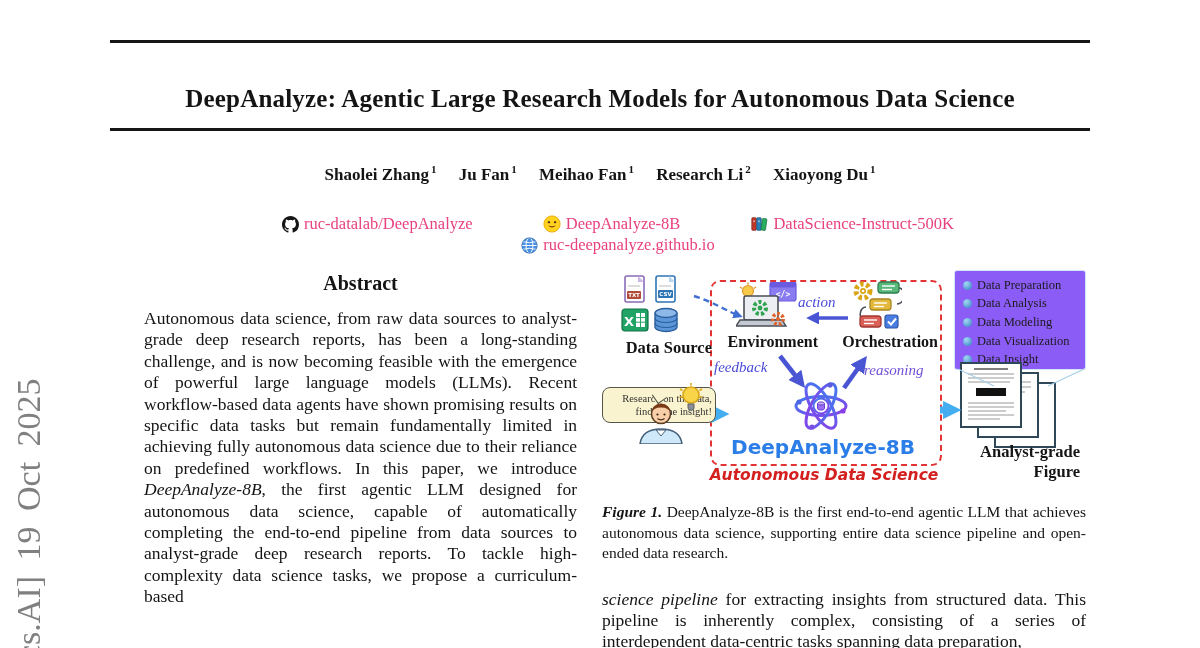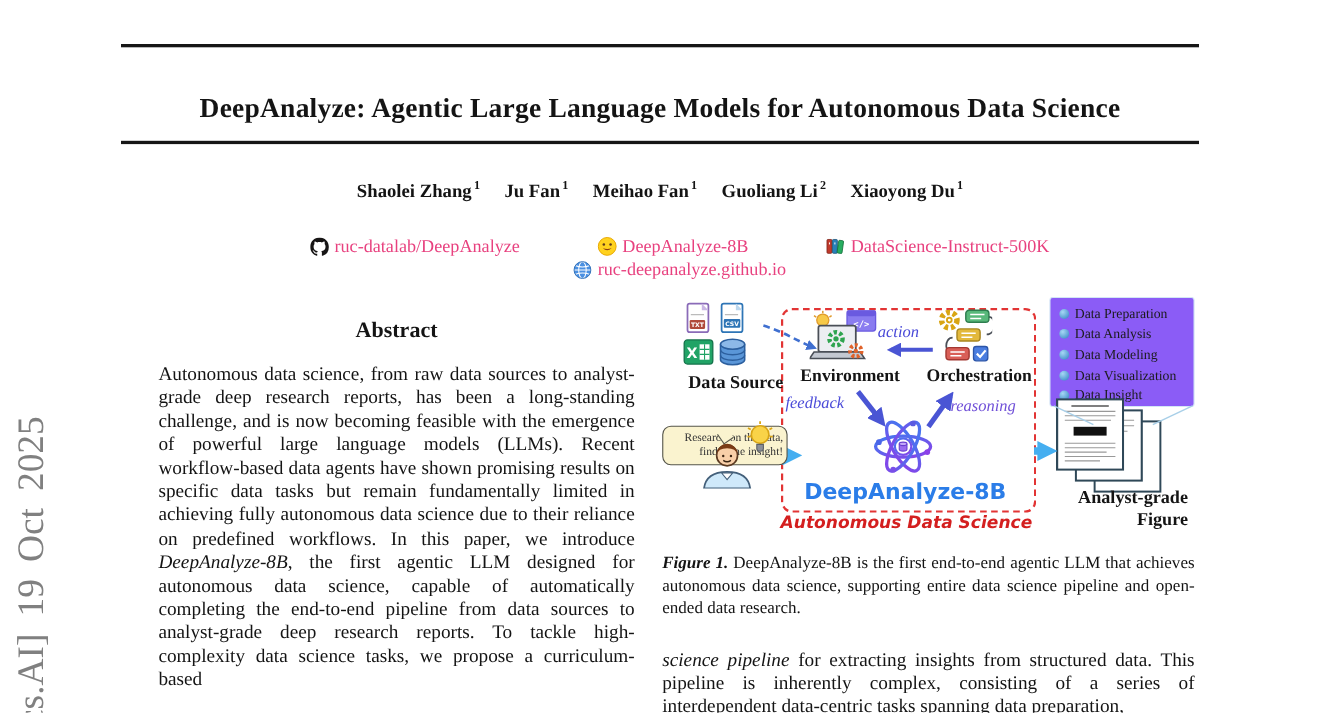--- a/index.html
+++ b/index.html
@@ -23,21 +23,21 @@
   .link svg{display:block;}
 
   
   .arxiv-banner{position:absolute;left:10px;top:660px;width:340px;height:42px;
     transform:rotate(-90deg);transform-origin:0 0;
     font-family:"Liberation Serif",serif;font-size:34px;color:#808080;
     white-space:nowrap;word-spacing:7px;}
 
   
   .col-left{position:absolute;left:144px;top:272px;width:433px;}
-  .abstract-h{margin:17px;text-align:center;font-size:20px;font-weight:bold;}
+  .abstract-h{margin:0;text-align:center;font-size:20px;font-weight:bold;}
   .abstract-p{margin:13px 0 0;font-size:17.5px;line-height:21.4px;text-align:justify;}
   .col-right{position:absolute;left:602px;top:262px;width:484px;}
   .caption{margin:10px 0 0;font-size:15.5px;line-height:20.5px;text-align:justify;}
   .caption .figno{font-style:italic;font-weight:bold;}
   .body-right{margin:25px 0 0;font-size:17.5px;line-height:21.4px;text-align:justify;}
   .it{font-style:italic;}
 
   
   .figure{position:relative;height:230px;}
   .figure .abs{position:absolute;}
@@ -68,28 +68,28 @@
   .ds-grid{display:grid;grid-template-columns:30px 30px;grid-gap:1px;z-index:2;}
 </style>
 </head>
 <body>
 
 <div class="page">
 
   <div class="arxiv-banner">cs.AI] 19 Oct 2025</div>
 
   <div class="rule rule-top"></div>
-  <h1 class="title">DeepAnalyze: Agentic Large Language Models for Autonomous Data Science</h1>
+  <h1 class="title">DeepAnalyze: Agentic Large Research Models for Autonomous Data Science</h1>
   <div class="rule rule-under"></div>
 
   <div class="authors">
     <span class="author"><span>Shaolei Zhang</span><sup>1</sup></span>
     <span class="author"><span>Ju Fan</span><sup>1</sup></span>
     <span class="author"><span>Meihao Fan</span><sup>1</sup></span>
-    <span class="author"><span>Guoliang Li</span><sup>2</sup></span>
+    <span class="author"><span>Research Li</span><sup>2</sup></span>
     <span class="author"><span>Xiaoyong Du</span><sup>1</sup></span>
   </div>
 
   <div class="links">
     <a class="link" href="#">
       <svg width="17" height="17" viewBox="0 0 16 16">
           <path fill="#171515" d="M8 0C3.58 0 0 3.58 0 8c0 3.54 2.29 6.53 5.47 7.59.4.07.55-.17.55-.38 0-.19-.01-.82-.01-1.49-2.01.37-2.53-.49-2.69-.94-.09-.23-.48-.94-.82-1.13-.28-.15-.68-.52-.01-.53.63-.01 1.08.58 1.23.82.72 1.21 1.87.87 2.33.66.07-.52.28-.87.51-1.07-1.78-.2-3.64-.89-3.64-3.95 0-.87.31-1.59.82-2.15-.08-.2-.36-1.02.08-2.12 0 0 .67-.21 2.2.82.64-.18 1.32-.27 2-.27s1.36.09 2 .27c1.53-1.04 2.2-.82 2.2-.82.44 1.1.16 1.92.08 2.12.51.56.82 1.27.82 2.15 0 3.07-1.87 3.75-3.65 3.95.29.25.54.73.54 1.48 0 1.07-.01 1.93-.01 2.2 0 .21.15.46.55.38A8.01 8.01 0 0 0 16 8c0-4.42-3.58-8-8-8z"></path>
         </svg>
       <span>ruc-datalab/DeepAnalyze</span>
     </a>

